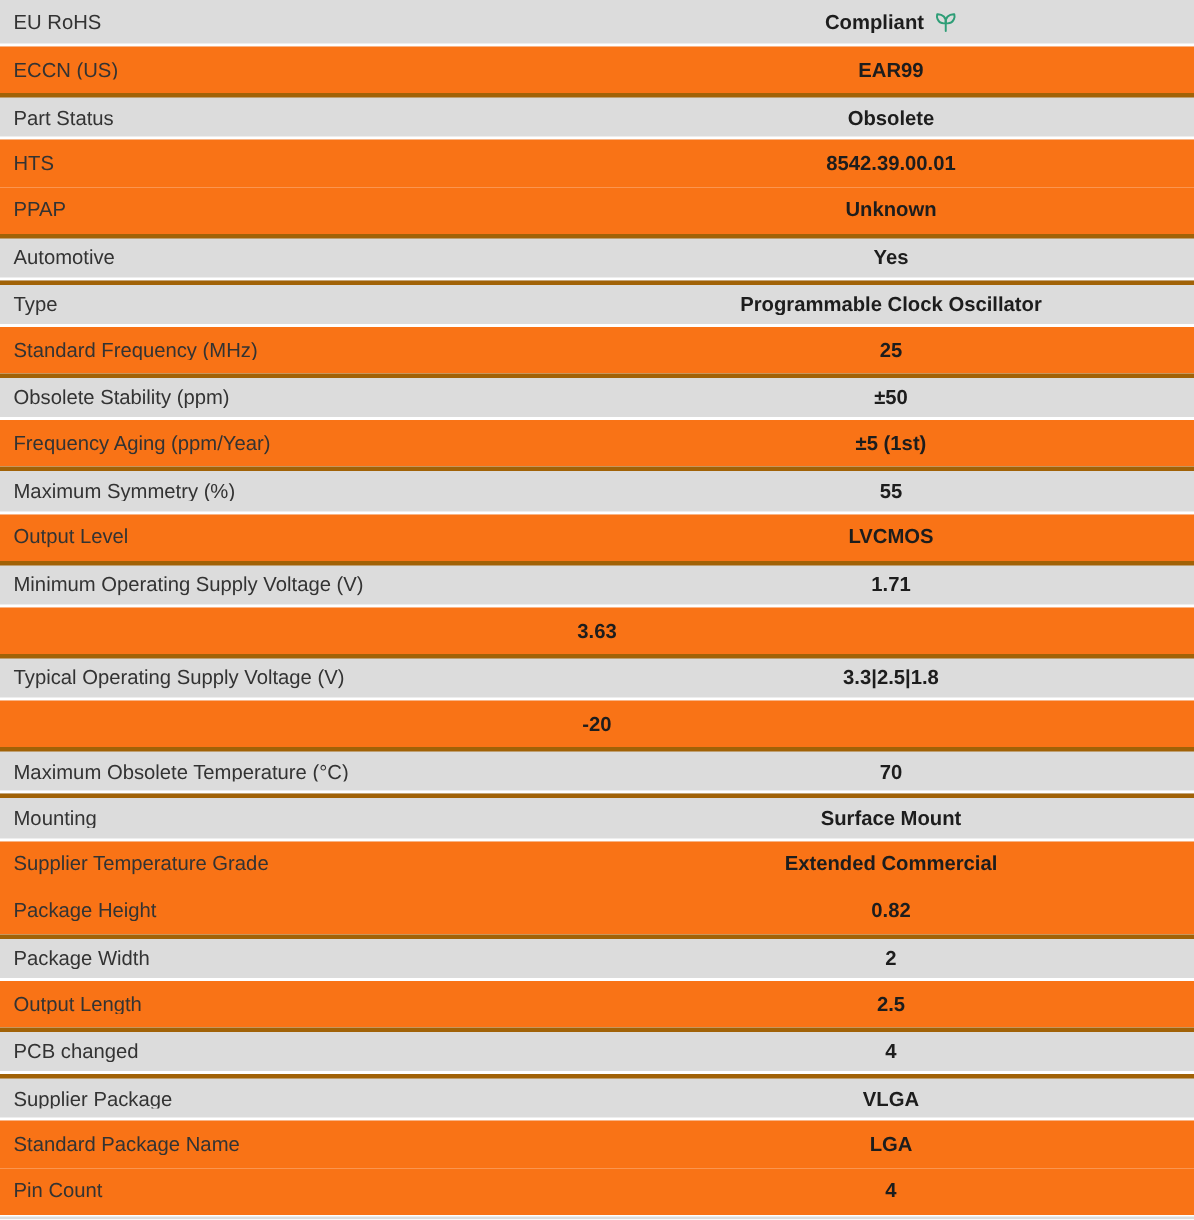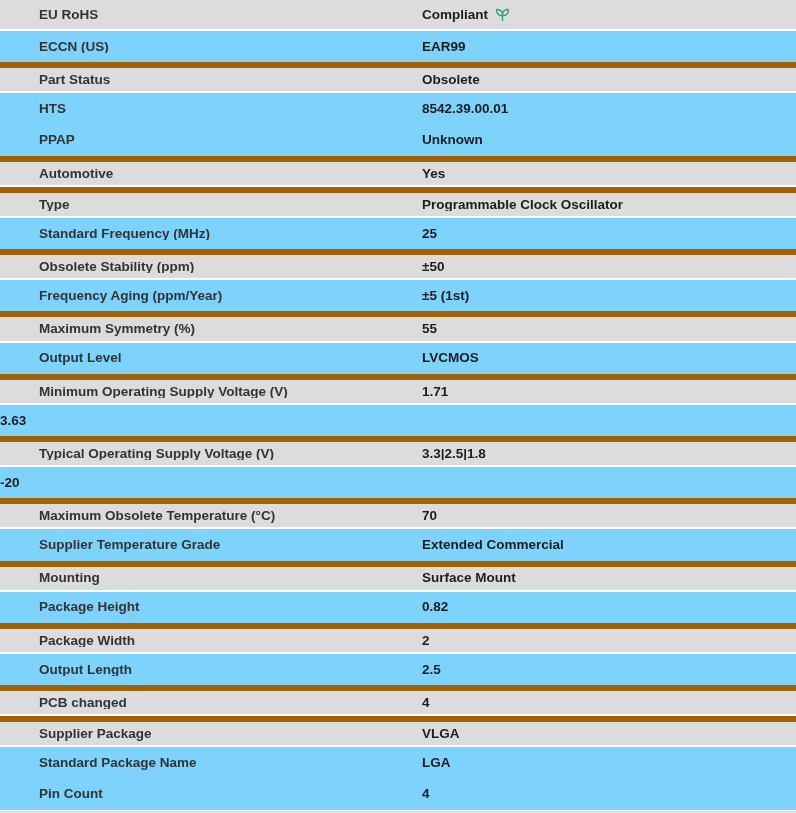--- a/index.html
+++ b/index.html
@@ -12,51 +12,51 @@
     width: 796px;
     height: 813px;
     overflow: hidden;
     background: #ffffff;
   }
   .spec-row {
     height: 31.15px;
     box-sizing: border-box;
     display: flex;
     align-items: center;
-    background: #7dd3fc;
+    background: #f97316;
   }
   .spec-row.alt {
     background: var(--alt-row-bg, #dcdcdc);
-    border-top: 6px solid #a16207;
+    border-top: 3px solid #a16207;
     border-bottom: 2px solid #ffffff;
   }
   .spec-row.alt.first {
     border-top: none;
   }
   .cell-label {
     width: 383px;
-    padding-left: 39px;
+    padding-left: 9px;
     font-size: 13.5px;
     line-height: 1;
     color: var(--label-color, #333333);
     white-space: nowrap;
     overflow: hidden;
-    font-weight: bold;
   }
   .cell-value {
     flex: 1;
     display: flex;
     align-items: center;
     gap: 7px;
     font-size: 13.5px;
     line-height: 1;
     font-weight: 700;
     color: var(--value-color, #1d1d1d);
     white-space: nowrap;
     overflow: hidden;
+    justify-content: center;
   }
   .leaf-icon {
     display: inline-block;
     width: 15px;
     height: 14px;
     flex: 0 0 auto;
   }
   .bottom-strip {
     height: 3.1px;
     box-sizing: border-box;
@@ -166,30 +166,30 @@
       <div class="cell-value">
         <span>-20</span>
       </div>
     </div>
     <div class="spec-row alt">
       <div class="cell-label">Maximum Obsolete Temperature (°C)</div>
       <div class="cell-value">
         <span>70</span>
       </div>
     </div>
+    <div class="spec-row alt">
+      <div class="cell-label">Mounting</div>
+      <div class="cell-value">
+        <span>Surface Mount</span>
+      </div>
+    </div>
     <div class="spec-row">
       <div class="cell-label">Supplier Temperature Grade</div>
       <div class="cell-value">
         <span>Extended Commercial</span>
-      </div>
-    </div>
-    <div class="spec-row alt">
-      <div class="cell-label">Mounting</div>
-      <div class="cell-value">
-        <span>Surface Mount</span>
       </div>
     </div>
     <div class="spec-row">
       <div class="cell-label">Package Height</div>
       <div class="cell-value">
         <span>0.82</span>
       </div>
     </div>
     <div class="spec-row alt">
       <div class="cell-label">Package Width</div>

